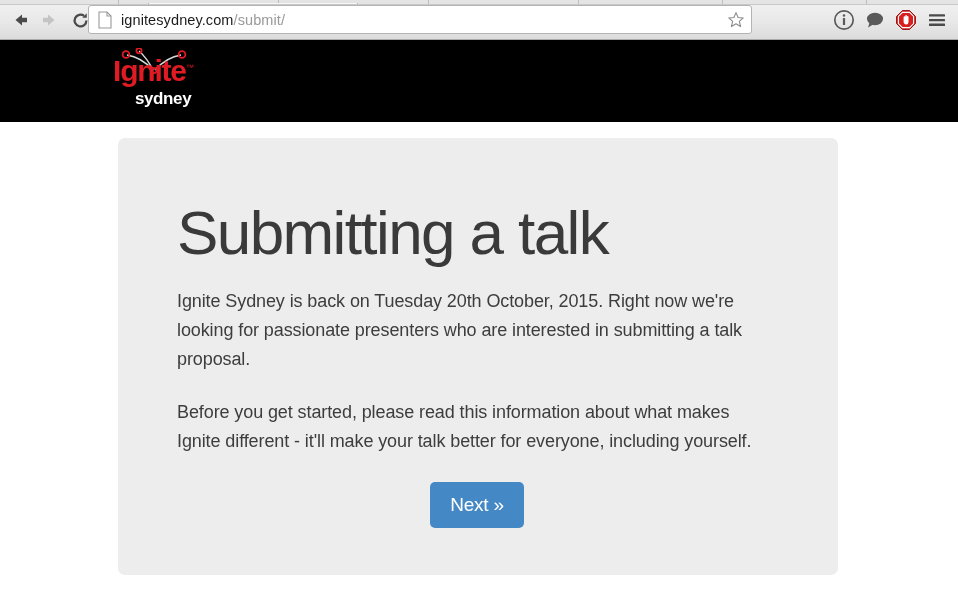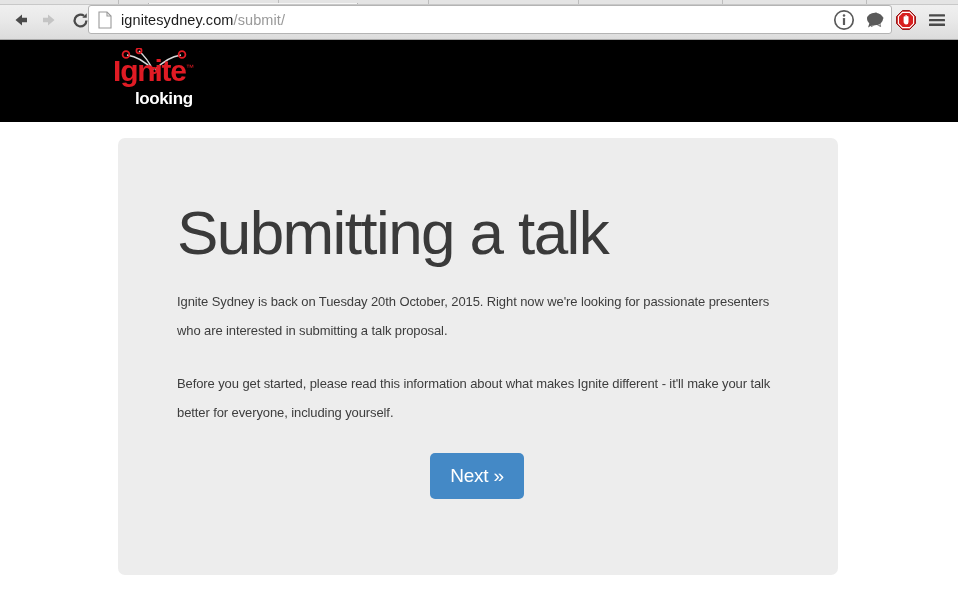--- a/index.html
+++ b/index.html
@@ -67,21 +67,21 @@
     justify-content: center;
     background: transparent;
     border: none;
   }
   .nav-btn svg { display: block; }
 
   .url-bar {
     position: absolute;
     top: 5px;
     left: 88px;
-    width: 804px;
+    width: 664px;
     height: 29px;
     background: #ffffff;
     border: 1px solid #b4b4b4;
     border-radius: 3px;
     display: flex;
     align-items: center;
     padding: 0 4px 0 8px;
   }
   .page-icon {
     width: 16px;
@@ -203,21 +203,21 @@
   .page-title {
     font-size: 62px;
     font-weight: normal;
     color: #3a3a3a;
     letter-spacing: -1.6px;
     line-height: 1.08;
     margin-bottom: 20px;
   }
 
   .para {
-    font-size: 13px;
+    font-size: 18px;
     color: #3d3d3d;
     line-height: 29px;
     letter-spacing: -0.1px;
     margin-bottom: 24px;
     max-width: 600px;
   }
 
   .btn-row {
     display: flex;
     justify-content: center;
@@ -321,21 +321,21 @@
     <svg class="logo-spark" viewBox="0 0 72 26" aria-hidden="true">
       <path d="M8 7 Q22 9 34 22" fill="none" stroke="#d9d9d9" stroke-width="1.6"></path>
       <path d="M62 7 Q48 9 36 22" fill="none" stroke="#d9d9d9" stroke-width="1.6"></path>
       <path d="M20 3 Q28 10 34 22" fill="none" stroke="#d9d9d9" stroke-width="1.4"></path>
       <circle cx="7" cy="6.5" r="3.4" fill="none" stroke="#e01b24" stroke-width="1.8"></circle>
       <circle cx="20" cy="2.8" r="2.6" fill="none" stroke="#e01b24" stroke-width="1.7"></circle>
       <circle cx="63" cy="6.5" r="3.4" fill="none" stroke="#e01b24" stroke-width="1.8"></circle>
       <circle cx="35" cy="22.5" r="2.6" fill="none" stroke="#e01b24" stroke-width="1.7"></circle>
     </svg>
     <div class="logo-ignite"><span>Ignite</span><span class="logo-tm">™</span></div>
-    <div class="logo-sydney">looking</div>
+    <div class="logo-sydney">sydney</div>
   </div>
 </div>
 
 <div class="page-body">
   <div class="card">
     <div class="card-inner">
 
       <h1 class="page-title">Submitting a talk</h1>
 
       <p class="para">Ignite Sydney is back on Tuesday 20th October, 2015. Right now we're looking for passionate presenters who are interested in submitting a talk proposal.</p>

